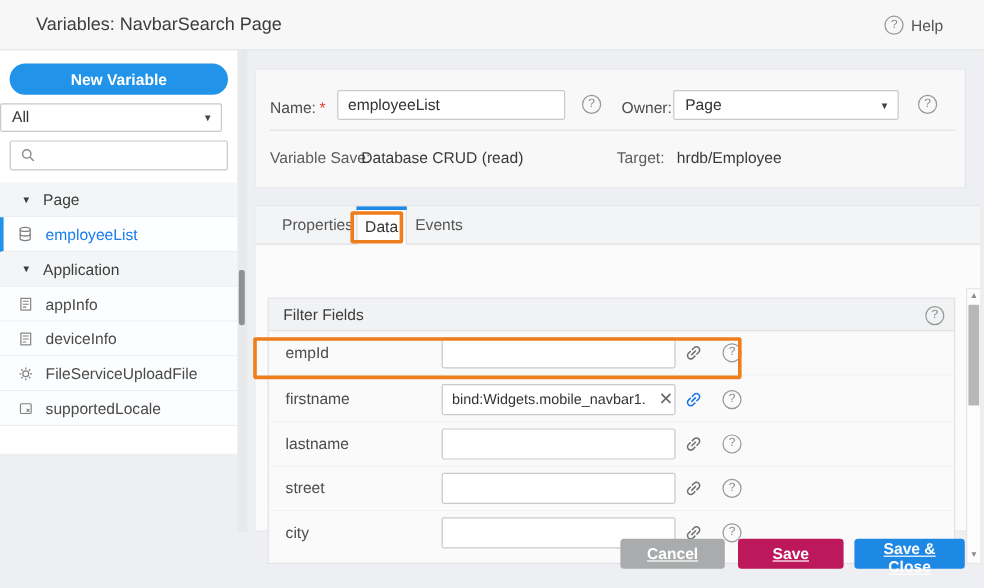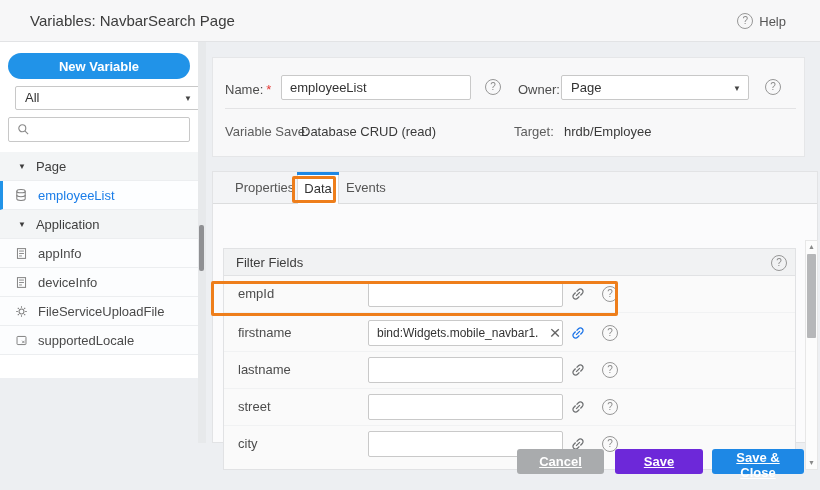--- a/index.html
+++ b/index.html
@@ -11,21 +11,21 @@
   
   .titlebar{position:absolute;left:0;top:0;width:820px;height:42px;background:#f7f7f8;border-bottom:1px solid #e2e3e5;}
   .titlebar .title{position:absolute;left:30px;top:0;line-height:42px;font-size:15px;color:#3c3c3c;}
   .help-area{position:absolute;right:34px;top:0;height:42px;display:flex;align-items:center;gap:6px;color:#555;cursor:pointer;}
   .qmark{display:inline-block;width:16px;height:16px;border:1px solid #979797;border-radius:50%;
          color:#8a8a8a;font-size:10px;line-height:14px;text-align:center;background:transparent;flex:0 0 auto;}
   
   .sidebar{position:absolute;left:0;top:42px;width:198px;height:336px;background:#fff;}
   .btn-new{position:absolute;left:8px;top:11px;width:182px;height:26px;background:#2193e8;border:none;border-radius:13px;
            color:#fff;font-size:13px;font-weight:bold;text-align:center;line-height:26px;cursor:pointer;}
-  .select-box{position:absolute;left:15px;top:44px;width:185px;height:24px;background:#fff;border:1px solid #c8c8c8;border-radius:2px;}
+  .select-box{position:absolute;left:0;top:44px;width:185px;height:24px;background:#fff;border:1px solid #c8c8c8;border-radius:2px;}
   .select-box .sel-text{position:absolute;left:9px;top:0;line-height:22px;color:#333;}
   .caret{position:absolute;right:7px;top:50%;transform:translateY(-50%);font-size:8px;color:#444;}
   .search-box{position:absolute;left:8px;top:75px;width:182px;height:25px;background:#fff;border:1px solid #c8c8c8;border-radius:2px;}
   .search-box svg{position:absolute;left:8px;top:5px;}
   .search-box input{position:absolute;left:26px;top:1px;width:150px;height:21px;border:none;outline:none;font-size:13px;
                     font-family:inherit;color:#444;background:transparent;}
   .search-box input::placeholder{color:#9a9a9a;}
   .tree{position:absolute;left:0;top:110px;width:198px;}
   .trow{position:relative;height:29px;border-bottom:1px solid #eceef0;display:flex;align-items:center;cursor:pointer;}
   .trow.group{background:#f3f5f6;padding-left:18px;gap:10px;color:#3e3e3e;}
@@ -76,21 +76,21 @@
   .vscroll-inner .arrow.down{bottom:0;}
   .vscroll-inner .thumb{position:absolute;left:1px;top:13px;width:9px;height:84px;background:#b6b7b9;border-radius:1px;}
   
   .annot{position:absolute;border:3px solid #ee7e1b;border-radius:2px;pointer-events:none;background:transparent;}
   .annot.data-tab{left:292px;top:176px;width:44px;height:27px;}
   .annot.firstname{left:211px;top:281px;width:407px;height:35px;}
   
   .fbtn{position:absolute;top:449px;height:25px;border:none;border-radius:3px;color:#fff;font-size:13px;font-weight:bold;
         font-family:inherit;text-align:center;cursor:pointer;text-decoration:underline;}
   .fbtn.cancel{left:517px;width:87px;background:#a9abad;}
-  .fbtn.save{left:615px;width:88px;background:#6d28d9;}
+  .fbtn.save{left:615px;width:88px;background:#be185d;}
   .fbtn.saveclose{left:712px;width:92px;background:#1e88e5;}
 </style>
 </head>
 <body>
 
 <div class="screen">
 
   <div class="titlebar">
     <div class="title">Variables: NavbarSearch Page</div>
     <div class="help-area">

